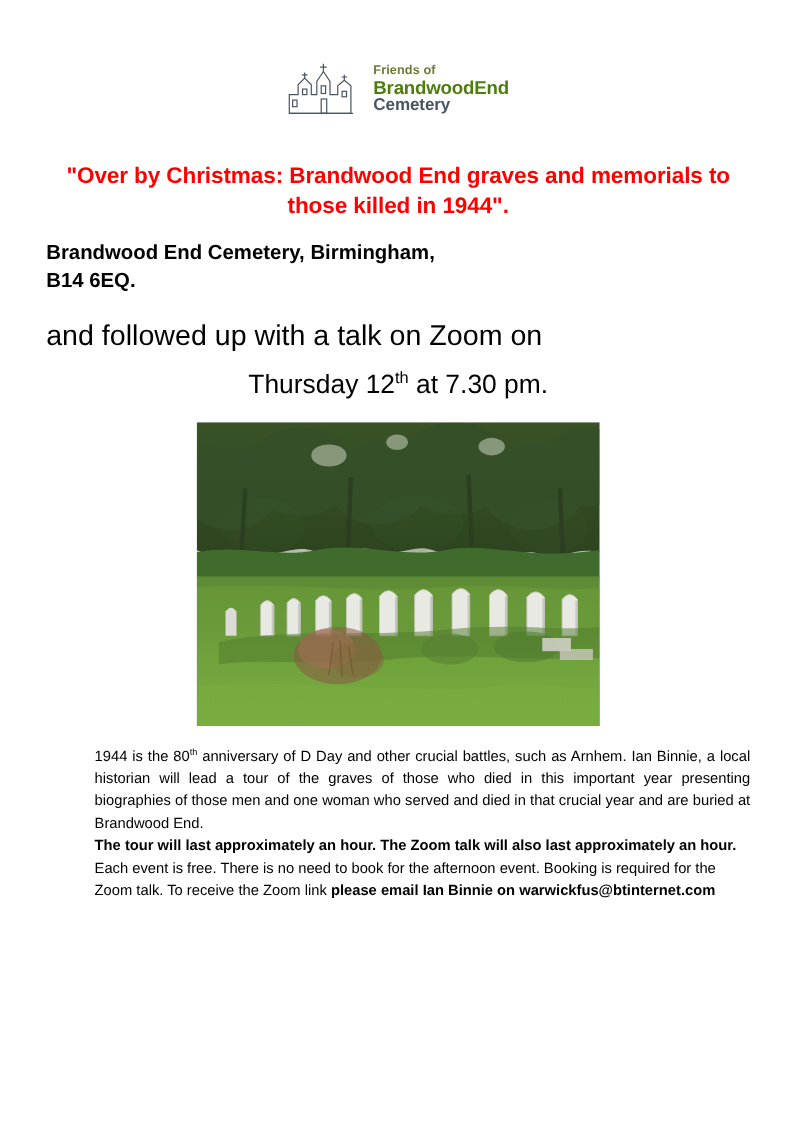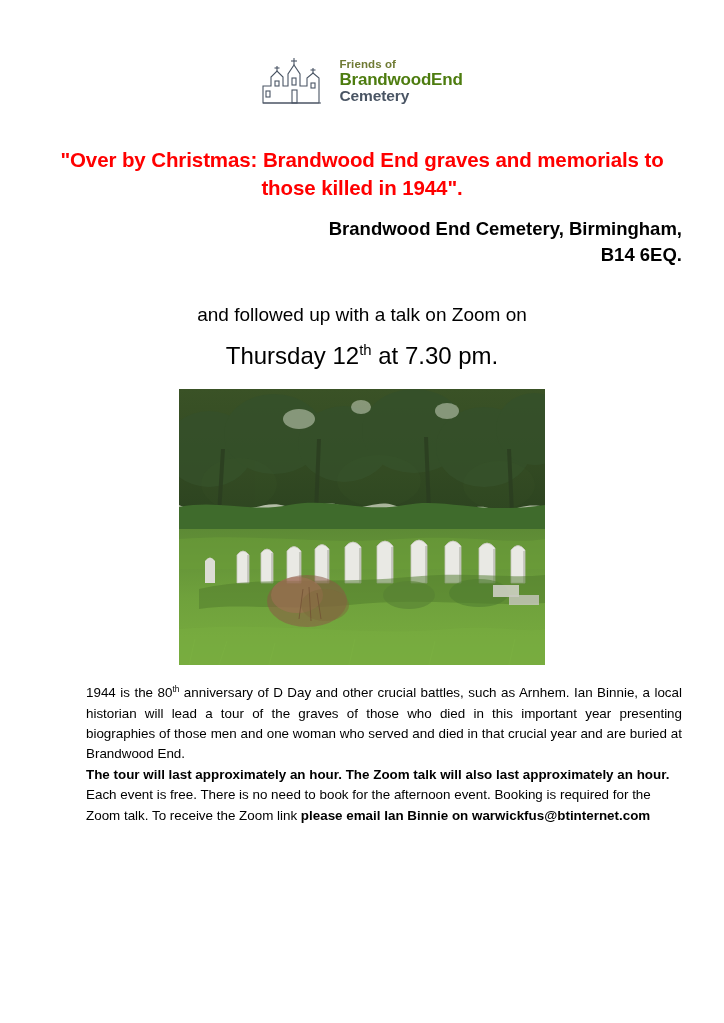--- a/index.html
+++ b/index.html
@@ -78,31 +78,30 @@
   .datetime {
     margin-top: 30px;
     text-align: center;
     color: #ff0000;
     font-size: 19px;
     font-weight: bold;
     line-height: 1.0;
   }
   .venue {
     margin-top: 13px;
-    text-align: right;
+    text-align: left;
     color: #000000;
     font-size: 18.5px;
     font-weight: bold;
     line-height: 1.42;
   }
   .followed {
-    margin-top: 36px;
-    text-align: center;
-    color: #000000;
-    font-size: 19px;
+    margin-top: 22px;
+    color: #000000;
+    font-size: 26px;
     font-weight: normal;
     line-height: 1.2;
   }
   .zoomline {
     margin-top: 16px;
     text-align: center;
     color: #000000;
     font-size: 24px;
     font-weight: normal;
     line-height: 1.1;

